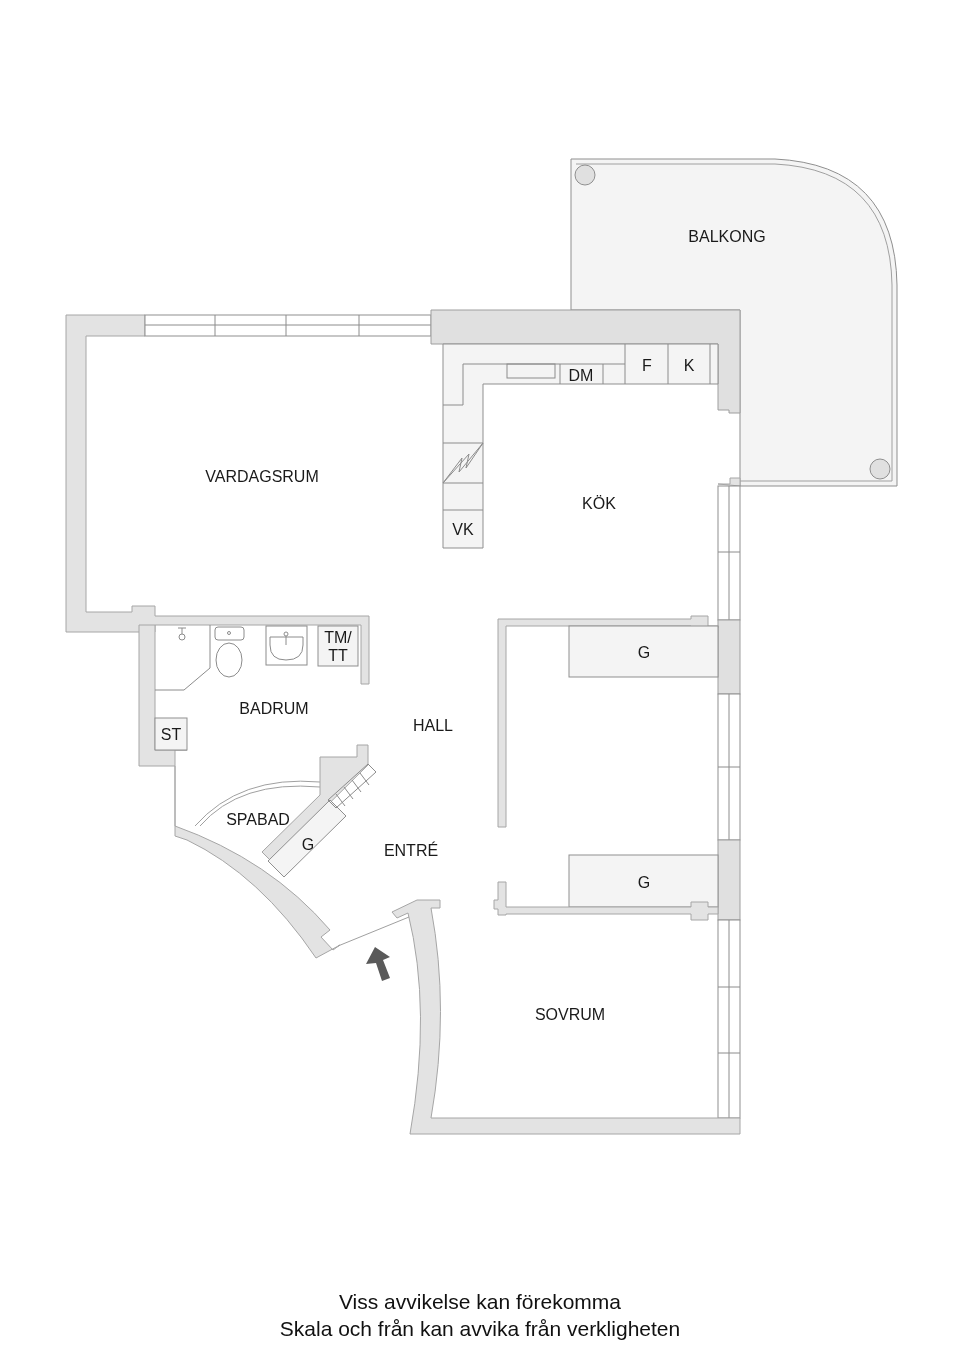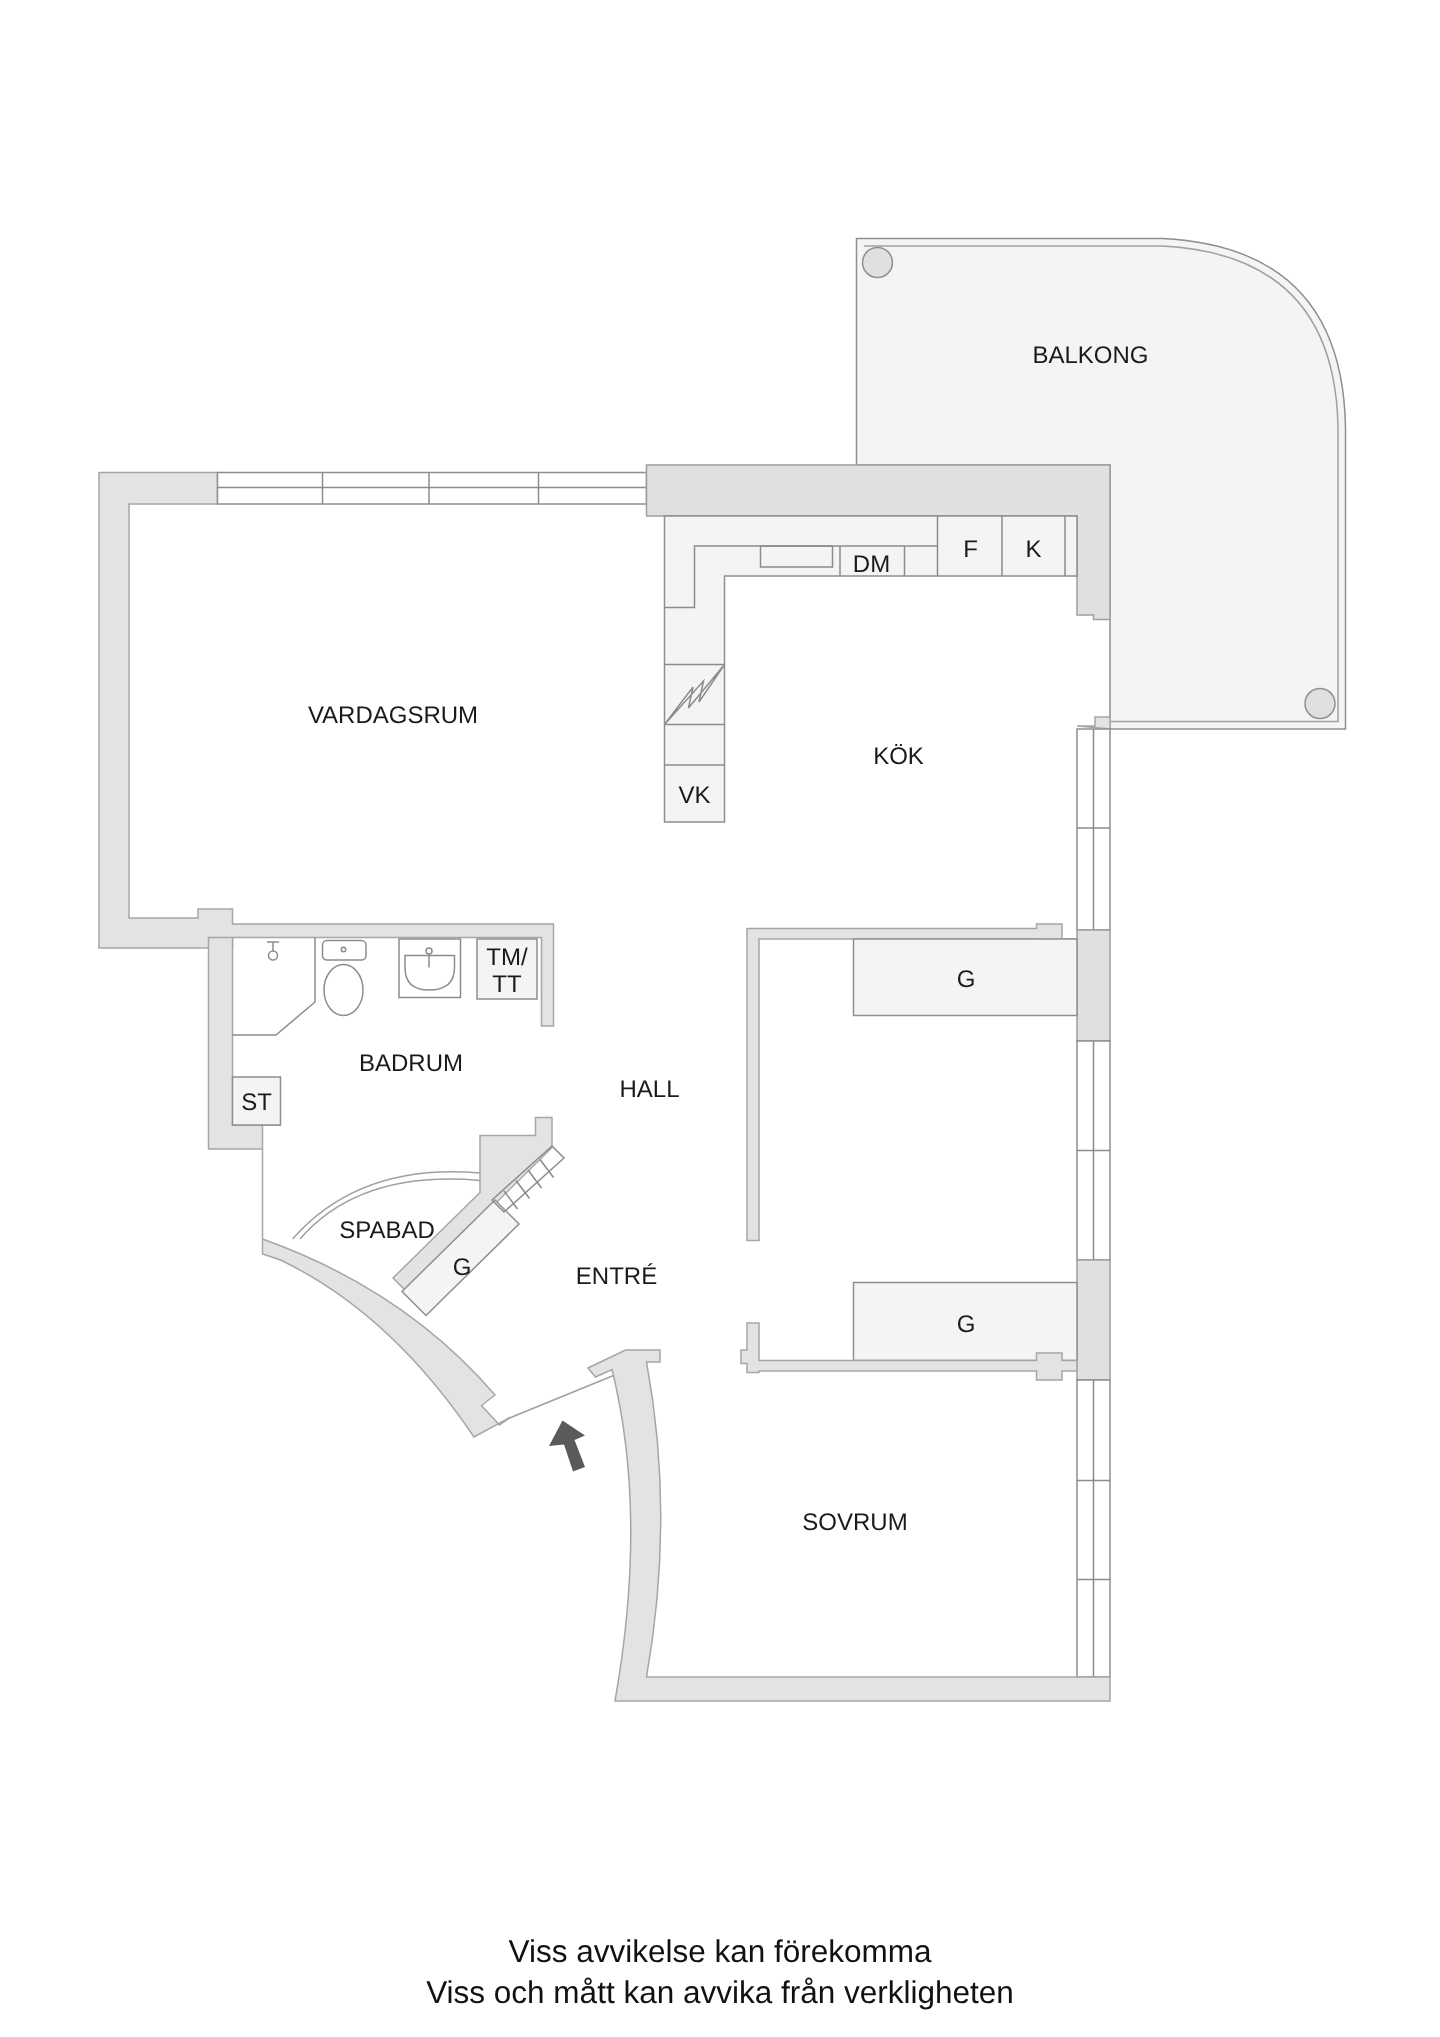--- a/index.html
+++ b/index.html
@@ -141,13 +141,13 @@
   <path d="M366,964 L375,947 L390,957 L383,960 L390,978 L382,981 L376,963 Z" fill="#5a5a5a"></path>
 
   <text class="room-label" x="262" y="482">VARDAGSRUM</text>
   <text class="room-label" x="599" y="509">KÖK</text>
   <text class="room-label" x="433" y="731">HALL</text>
   <text class="room-label" x="411" y="856">ENTRÉ</text>
   <text class="room-label" x="570" y="1020">SOVRUM</text>
 </svg>
 
 <div class="footer" style="top:1288px;">Viss avvikelse kan förekomma</div>
-<div class="footer" style="top:1315px;">Viss och mått kan avvika från verkligheten</div>
+<div class="footer" style="top:1315px;">Skala och från kan avvika från verkligheten</div>
 
 </body></html>

